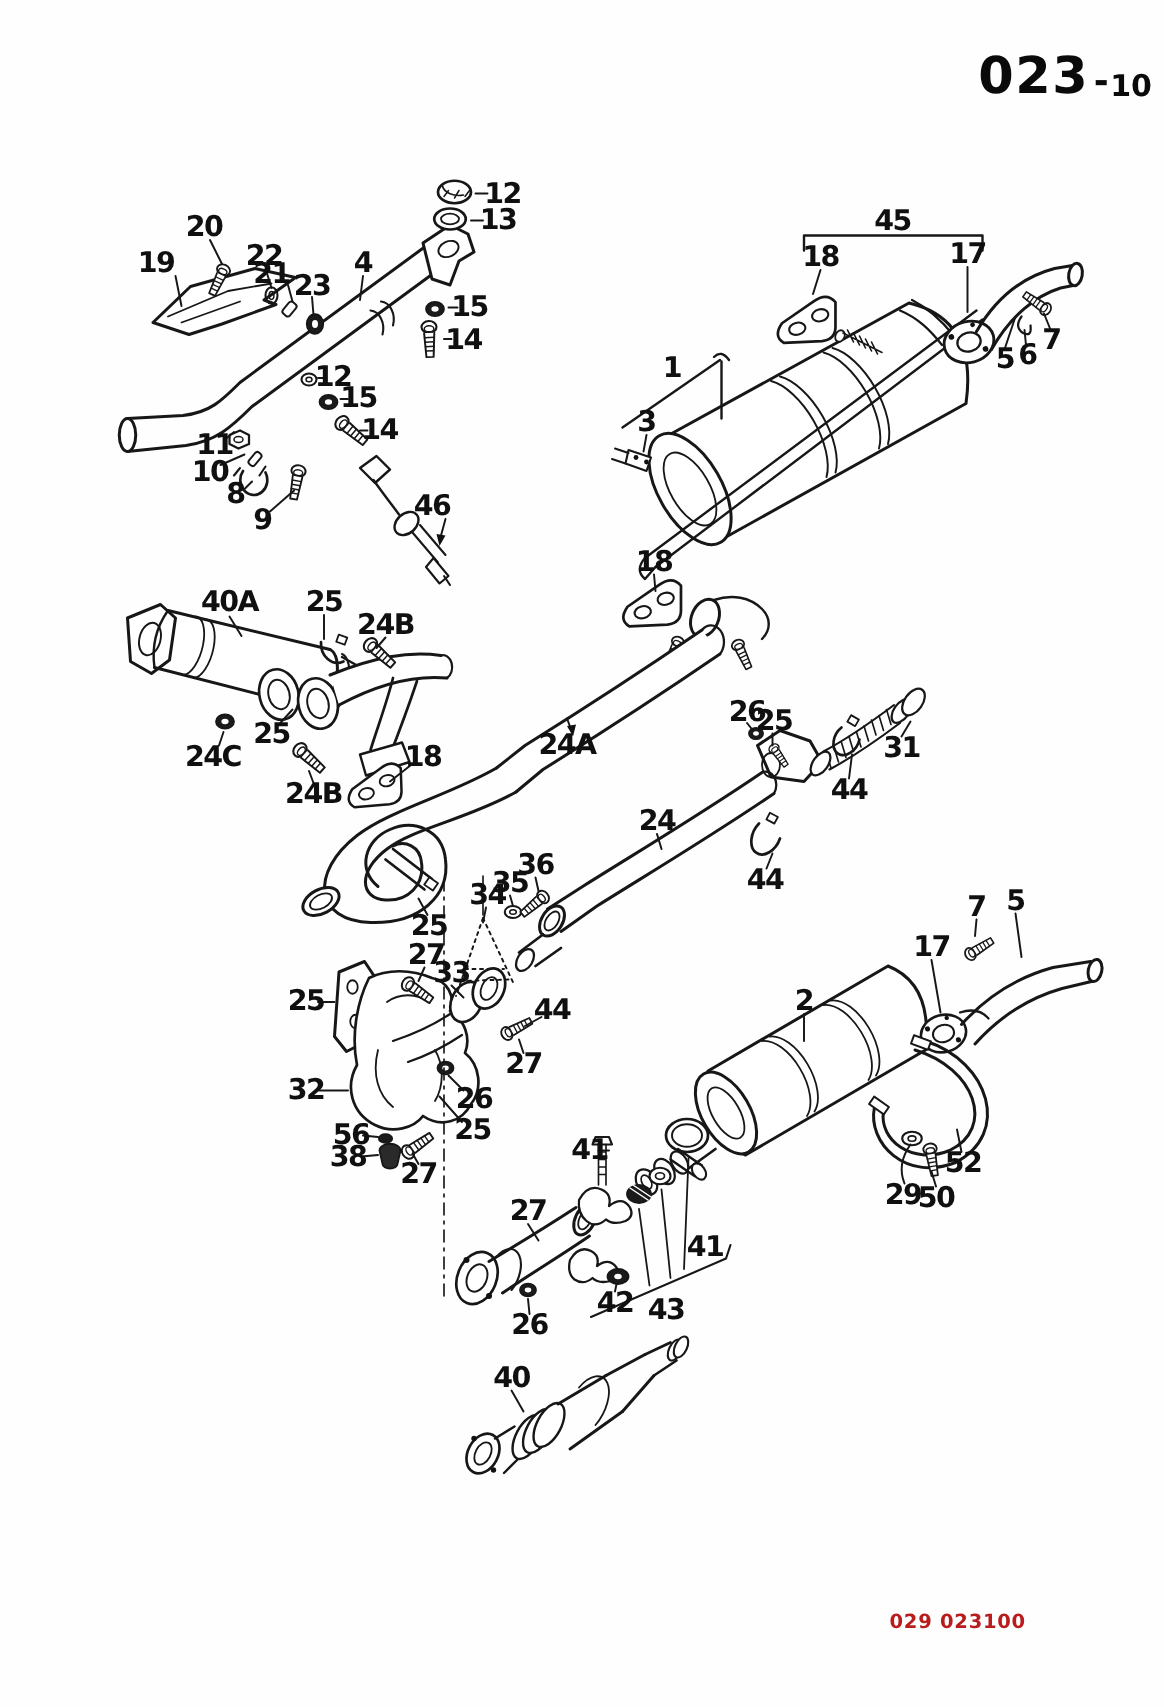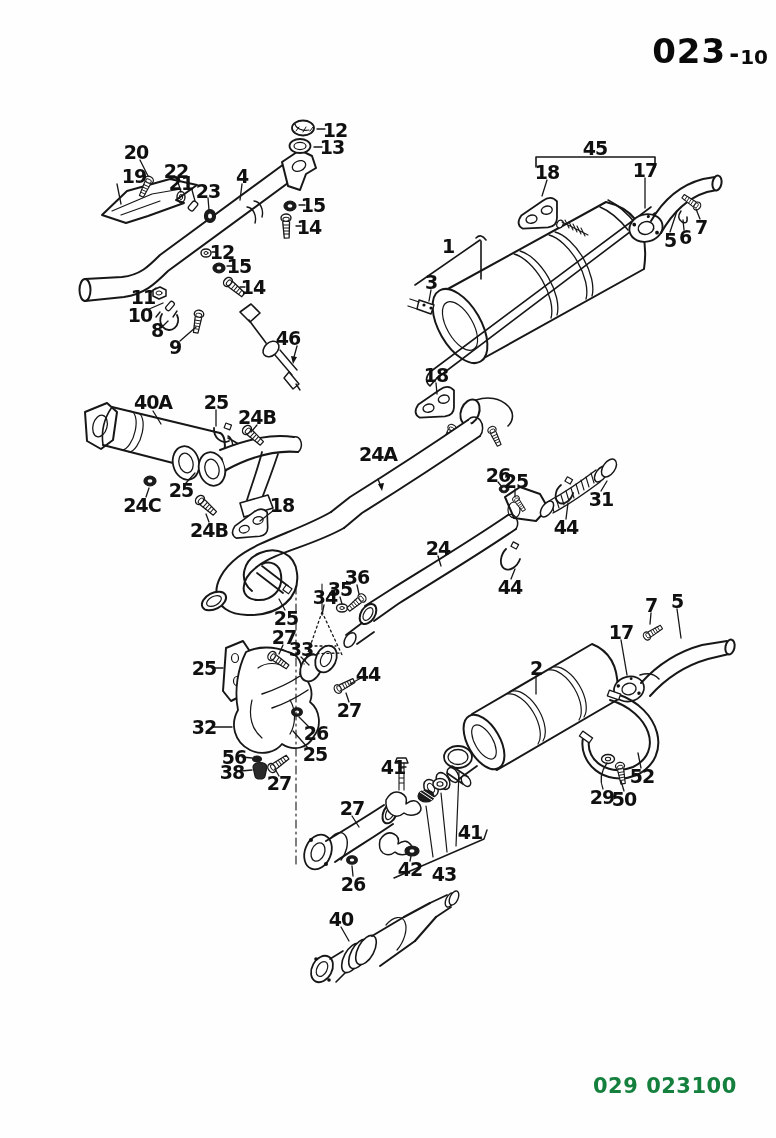--- a/index.html
+++ b/index.html
@@ -5,22 +5,22 @@
   html,body{margin:0;padding:0;background:#e8e8e8;}
   .sheet{position:relative;width:776px;height:1138px;background:#fefefe;overflow:hidden;
          font-family:"DejaVu Sans",sans-serif;margin:0 auto;}
   svg.art{position:absolute;left:0;top:0;}
   .co{position:absolute;transform:translate(-50%,-50%);font-weight:bold;font-size:19px;
       letter-spacing:-1px;color:#101010;white-space:nowrap;line-height:1;}
   .page-code{position:absolute;top:38px;right:8px;display:flex;align-items:flex-end;color:#0a0a0a;}
   .code-main{font-weight:bold;font-size:34px;line-height:0.82;letter-spacing:1px;}
   .code-dash{font-weight:bold;font-size:24px;line-height:0.8;margin:0 1px 2px 3px;}
   .code-sub{font-weight:bold;font-size:20px;line-height:0.84;}
-  .footer-ref{position:absolute;left:593px;top:1074px;font-weight:bold;font-size:21px;
-      color:#15803d;letter-spacing:0.5px;}
+  .footer-ref{position:absolute;left:593px;top:1074px;font-weight:bold;font-size:13px;
+      color:#b91c1c;letter-spacing:0.5px;}
 </style>
 </head>
 <body>
 
 <div class="sheet">
 
 <svg class="art" width="776" height="1138" viewBox="0 0 776 1138">
 <defs>
   <g id="bolt">
     <ellipse cx="0" cy="0" rx="4" ry="5" fill="#fff" stroke-width="1.4"></ellipse>
@@ -370,21 +370,21 @@
 </svg>
 
 <div class="page-code">
   <span class="code-main">023</span>
   <span class="code-dash">-</span>
   <span class="code-sub">10</span>
 </div>
 
 <div>
   <div class="co" style="left:136px;top:152px">20</div>
-  <div class="co" style="left:134px;top:176px">19</div>
+  <div class="co" style="left:104px;top:176px">19</div>
   <div class="co" style="left:176px;top:171px">22</div>
   <div class="co" style="left:181px;top:183px">21</div>
   <div class="co" style="left:208px;top:191px">23</div>
   <div class="co" style="left:242px;top:176px">4</div>
   <div class="co" style="left:335px;top:130px">12</div>
   <div class="co" style="left:332px;top:147px">13</div>
   <div class="co" style="left:313px;top:205px">15</div>
   <div class="co" style="left:309px;top:227px">14</div>
   <div class="co" style="left:222px;top:252px">12</div>
   <div class="co" style="left:239px;top:266px">15</div>
@@ -403,21 +403,21 @@
   <div class="co" style="left:685px;top:237px">6</div>
   <div class="co" style="left:701px;top:227px">7</div>
   <div class="co" style="left:436px;top:375px">18</div>
   <div class="co" style="left:153px;top:402px">40A</div>
   <div class="co" style="left:216px;top:402px">25</div>
   <div class="co" style="left:257px;top:417px">24B</div>
   <div class="co" style="left:181px;top:490px">25</div>
   <div class="co" style="left:142px;top:505px">24C</div>
   <div class="co" style="left:209px;top:530px">24B</div>
   <div class="co" style="left:282px;top:505px">18</div>
-  <div class="co" style="left:378px;top:454px">24A</div>
+  <div class="co" style="left:378px;top:497px">24A</div>
   <div class="co" style="left:498px;top:475px">26</div>
   <div class="co" style="left:516px;top:481px">25</div>
   <div class="co" style="left:601px;top:499px">31</div>
   <div class="co" style="left:566px;top:527px">44</div>
   <div class="co" style="left:438px;top:548px">24</div>
   <div class="co" style="left:510px;top:587px">44</div>
   <div class="co" style="left:357px;top:577px">36</div>
   <div class="co" style="left:340px;top:589px">35</div>
   <div class="co" style="left:325px;top:597px">34</div>
   <div class="co" style="left:286px;top:618px">25</div>

